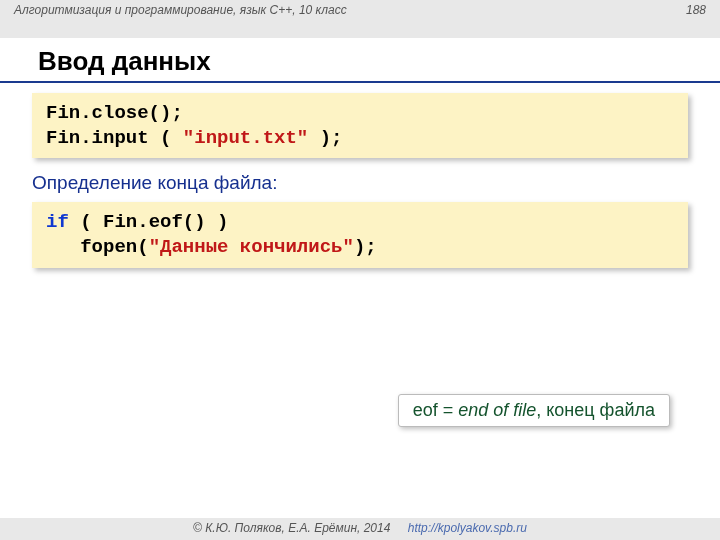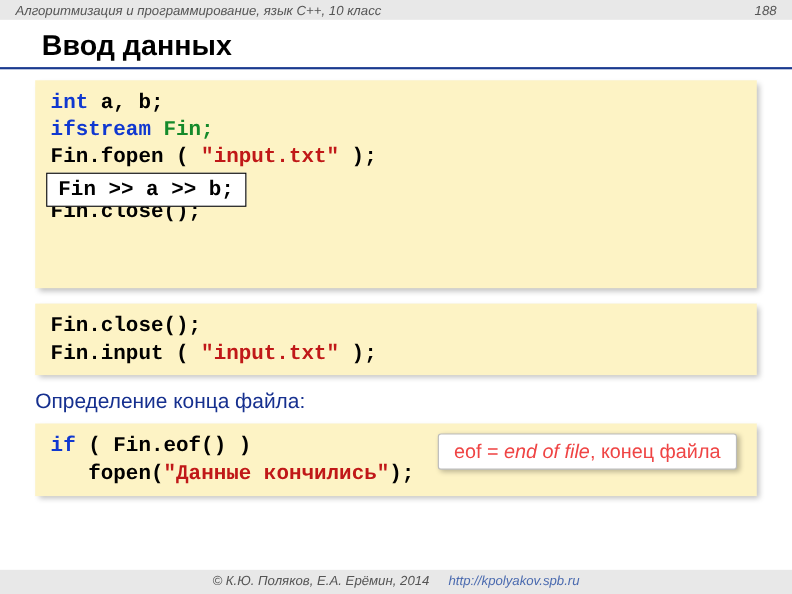--- a/index.html
+++ b/index.html
@@ -5,21 +5,21 @@
   * { margin: 0; padding: 0; box-sizing: border-box; }
   body {
     width: 720px;
     height: 540px;
     background: #ffffff;
     font-family: Arial, sans-serif;
     position: relative;
     overflow: hidden;
   }
   .header {
-    height: 18px;
+    height: 38px;
     background: #e8e8e8;
     font-size: 12px;
     font-style: italic;
     color: #555;
     padding: 3px 14px;
     display: flex;
     justify-content: space-between;
   }
   .title {
     font-size: 26px;
@@ -65,21 +65,21 @@
   .tooltip {
     position: absolute;
     right: 50px;
     top: 394px;
     background: #fff;
     border: 1px solid #bbb;
     border-radius: 3px;
     box-shadow: 2px 2px 5px rgba(0,0,0,0.25);
     padding: 5px 14px;
     font-size: 18px;
-    color: #ef4444;
+    color: #14532d;
   }
   .tooltip .it { font-style: italic; }
   .footer {
     position: absolute;
     bottom: 0;
     left: 0;
     right: 0;
     height: 22px;
     background: #e8e8e8;
     font-size: 12px;
@@ -95,27 +95,20 @@
 
 <div class="header">
   <span>Алгоритмизация и программирование, язык C++, 10 класс</span>
   <span>188</span>
 </div>
 
 <div class="title">Ввод данных</div>
 
 <div class="content">
 
-  <div class="codebox"><span class="kw-blue">int</span><span> a, b;</span>
-<span class="kw-blue">ifstream</span><span class="kw-green"> Fin;</span>
-<span>Fin.fopen ( </span><span class="str-red">"input.txt"</span><span> );</span>
-
-<span>Fin.close();</span>
-    <div class="inset-white">Fin &gt;&gt; a &gt;&gt; b;</div>
-  </div>
 
 
   <div class="codebox"><span>Fin.close();</span>
 <span>Fin.input ( </span><span class="str-red">"input.txt"</span><span> );</span></div>
 
   <div class="subhead">Определение конца файла:</div>
 
   <div class="codebox"><span class="kw-blue">if</span><span> ( Fin.eof() )</span>
 <span>   </span><span>fopen(</span><span class="str-red">"Данные кончились"</span><span>);</span></div>
 

